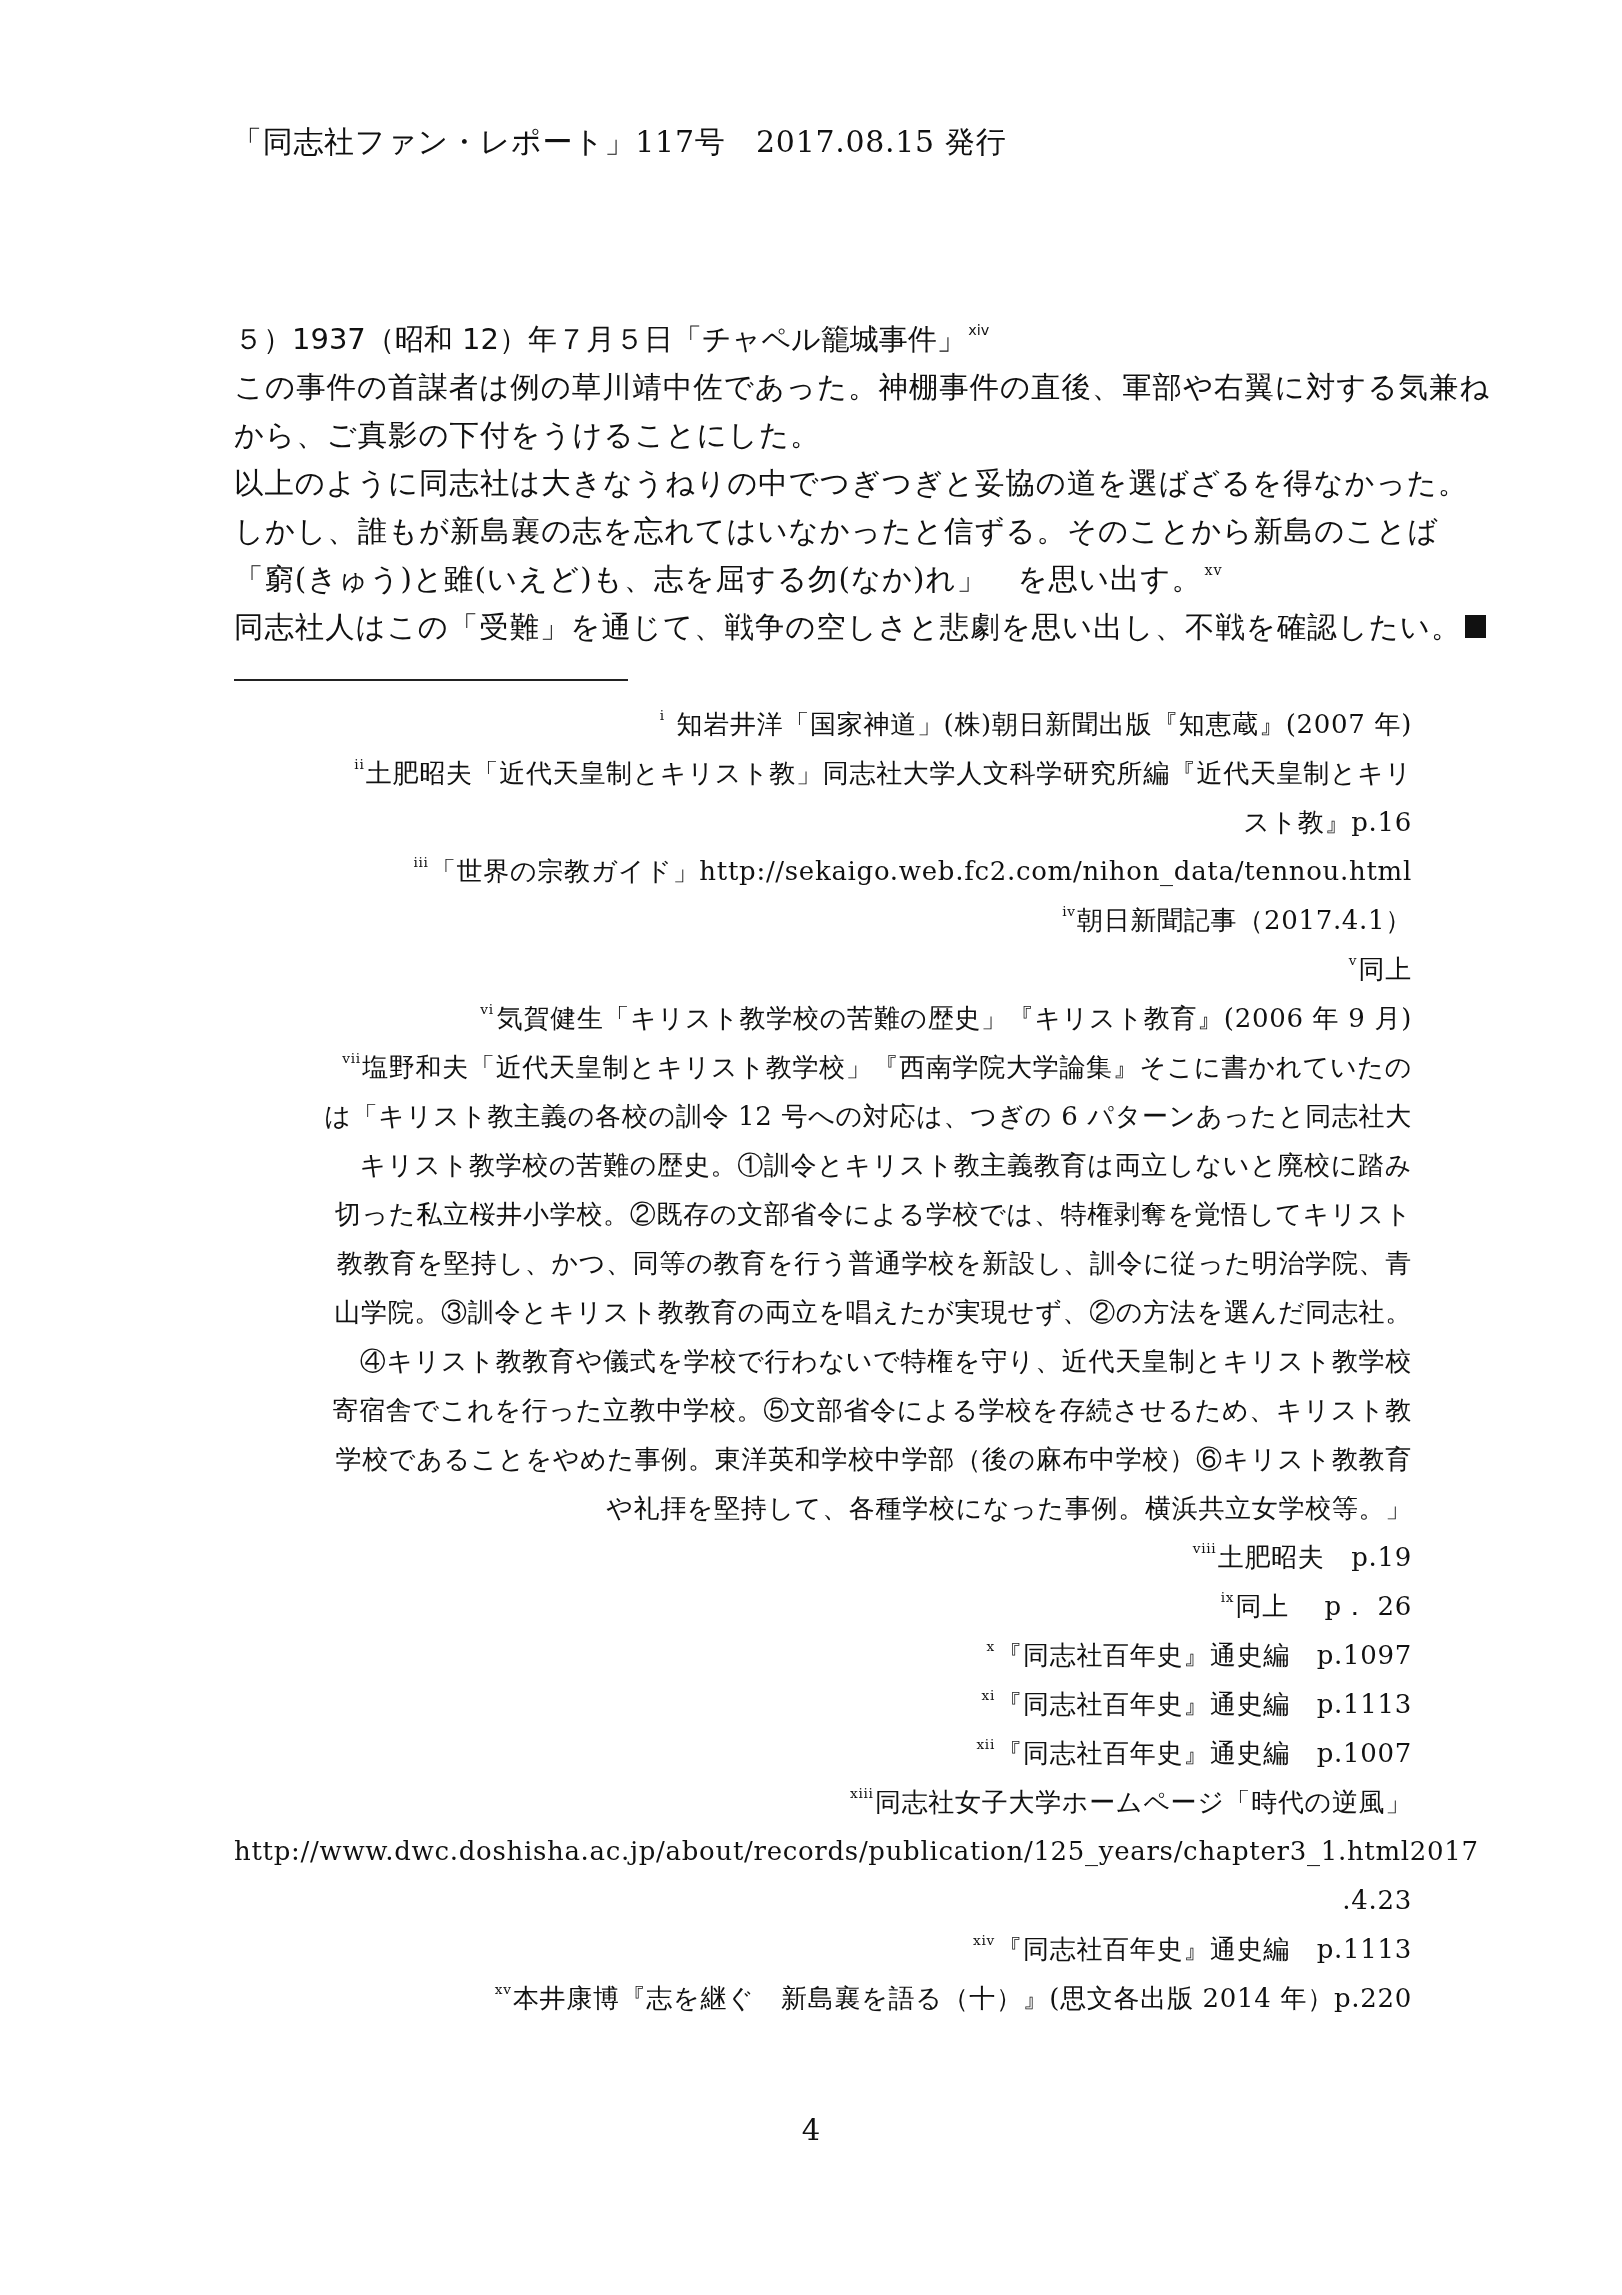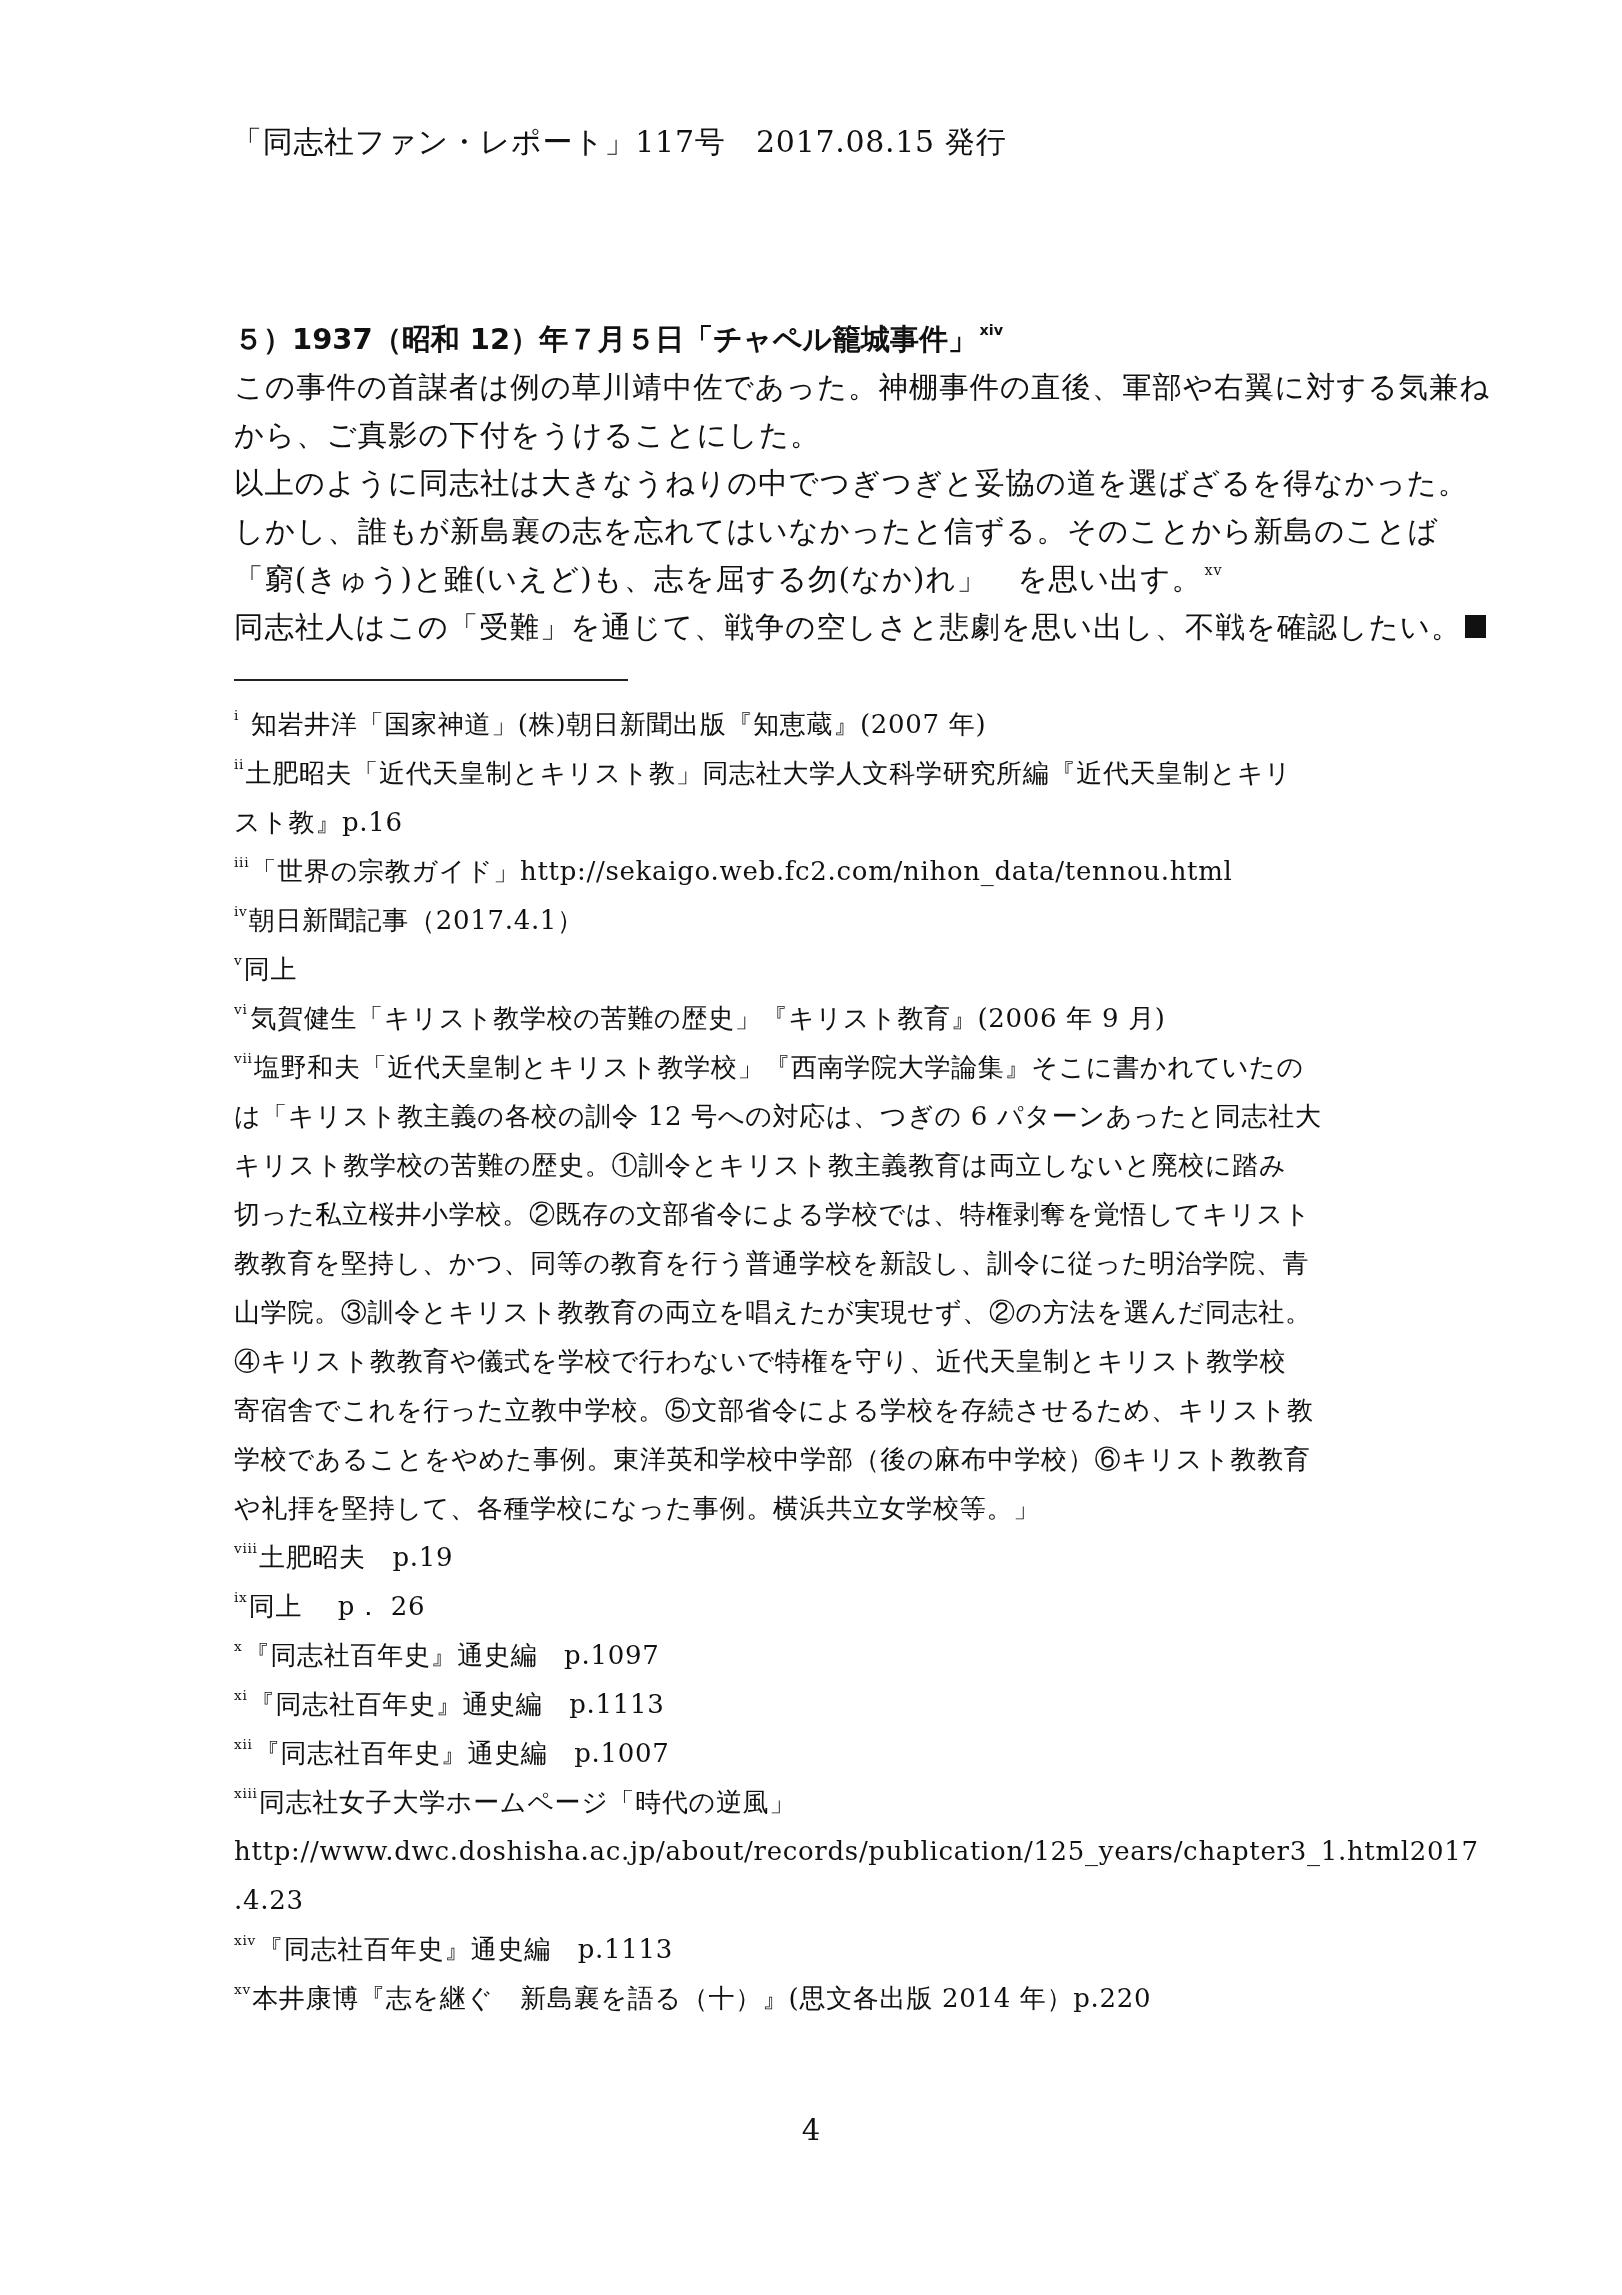--- a/index.html
+++ b/index.html
@@ -9,35 +9,35 @@
     color: #111111;
   }
   .page { position: absolute; left: 0; top: 0; width: 1362px; height: 2295px; }
   .header {
     position: absolute; left: 232px; top: 122px;
     font-size: 30px; line-height: 39px; white-space: nowrap; letter-spacing: 0.7px;
   }
   .content { position: absolute; left: 234px; top: 315px; width: 1178px; }
   .heading {
     font-family: "DejaVu Sans", "Liberation Sans", sans-serif;
-    font-weight: bold; font-size: 29px; line-height: 48px; white-space: nowrap;
+    font-weight: normal; font-size: 29px; line-height: 48px; white-space: nowrap;
   }
   .body-line {
     font-size: 29.4px; line-height: 48px; white-space: nowrap; letter-spacing: 1px;
   }
   sup.ref { font-size: 14.4px; vertical-align: 14.4px; line-height: 0; margin-left: 2.6px; }
   .end-mark {
     display: inline-block; width: 21px; height: 23.6px; background: #111;
     vertical-align: -1.3px; margin-left: 3.9px;
   }
   .rule {
     width: 394px; height: 2px; background: #222; margin-top: 27.5px; margin-bottom: 19.6px;
   }
   .notes { font-size: 26px; line-height: 49px; }
-  .note-line { white-space: nowrap; letter-spacing: 0.7px; }
+  .note-line { white-space: nowrap; letter-spacing: 0.7px; text-align: right; }
   .note-mark { font-size: 13.7px; vertical-align: 13px; line-height: 0; margin-right: 11.8px; }
   .note-mark.tight { margin-right: 1.3px; }
   .pagenum {
     position: absolute; left: 0; width: 1622px; top: 2111px; text-align: center;
     font-size: 29px; line-height: 39px;
   }
 </style>
 </head>
 <body>
 

